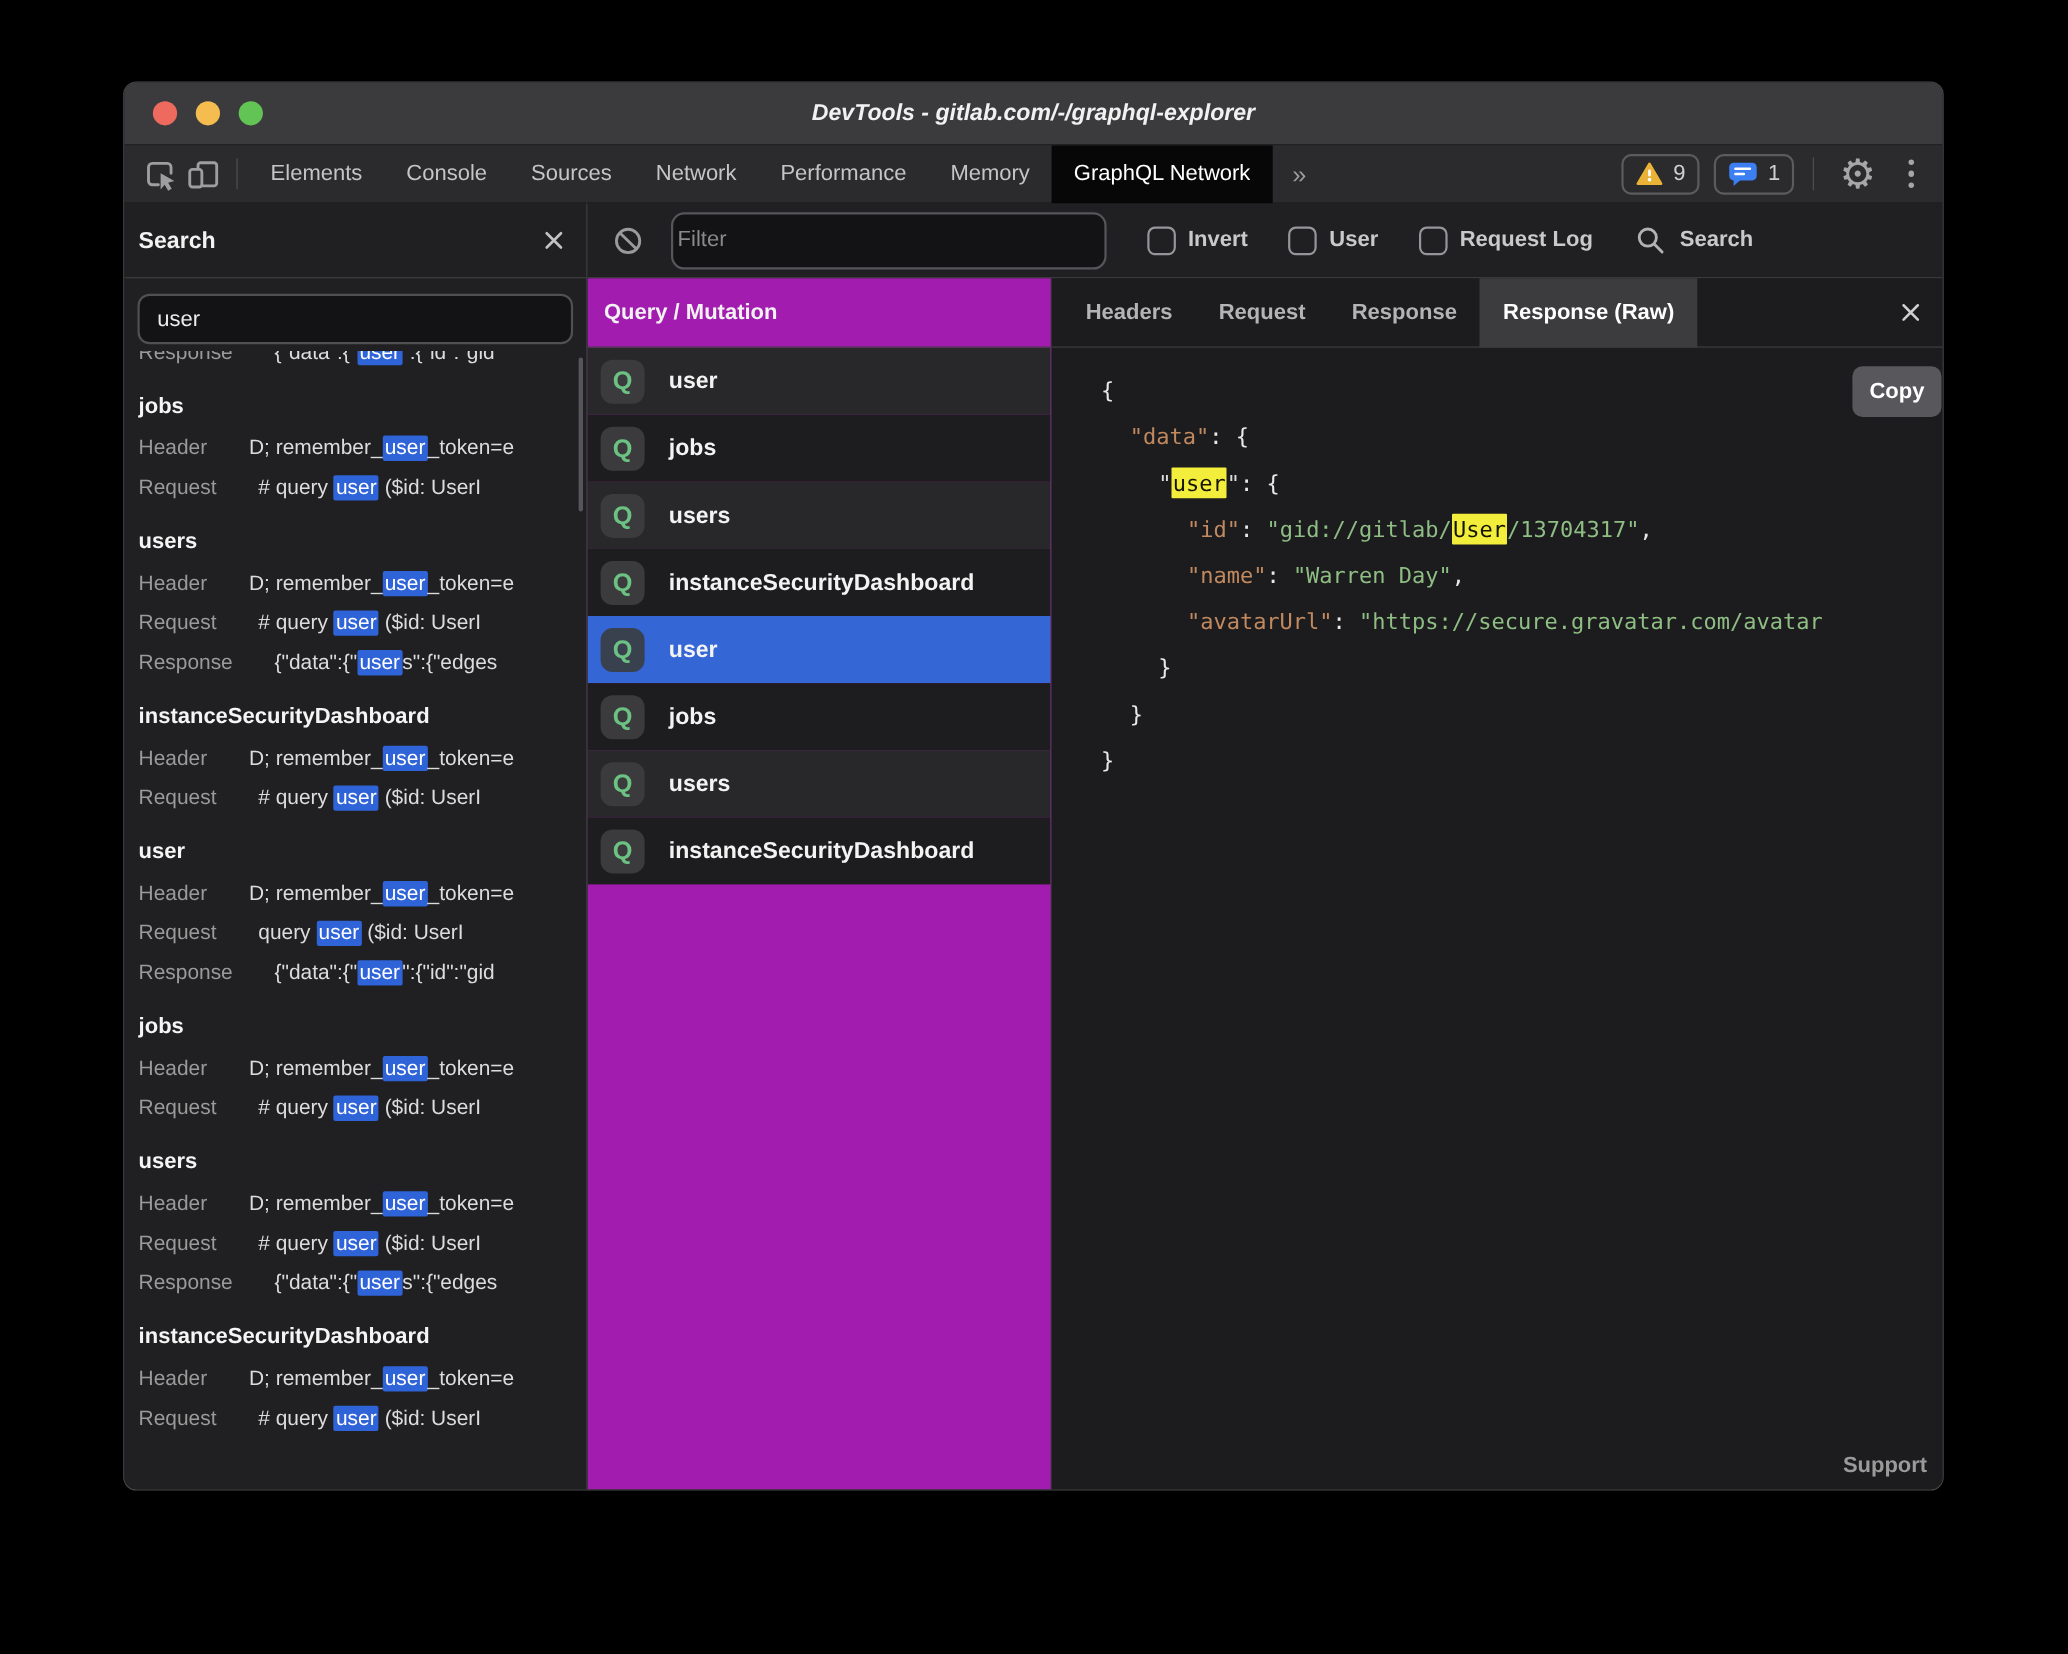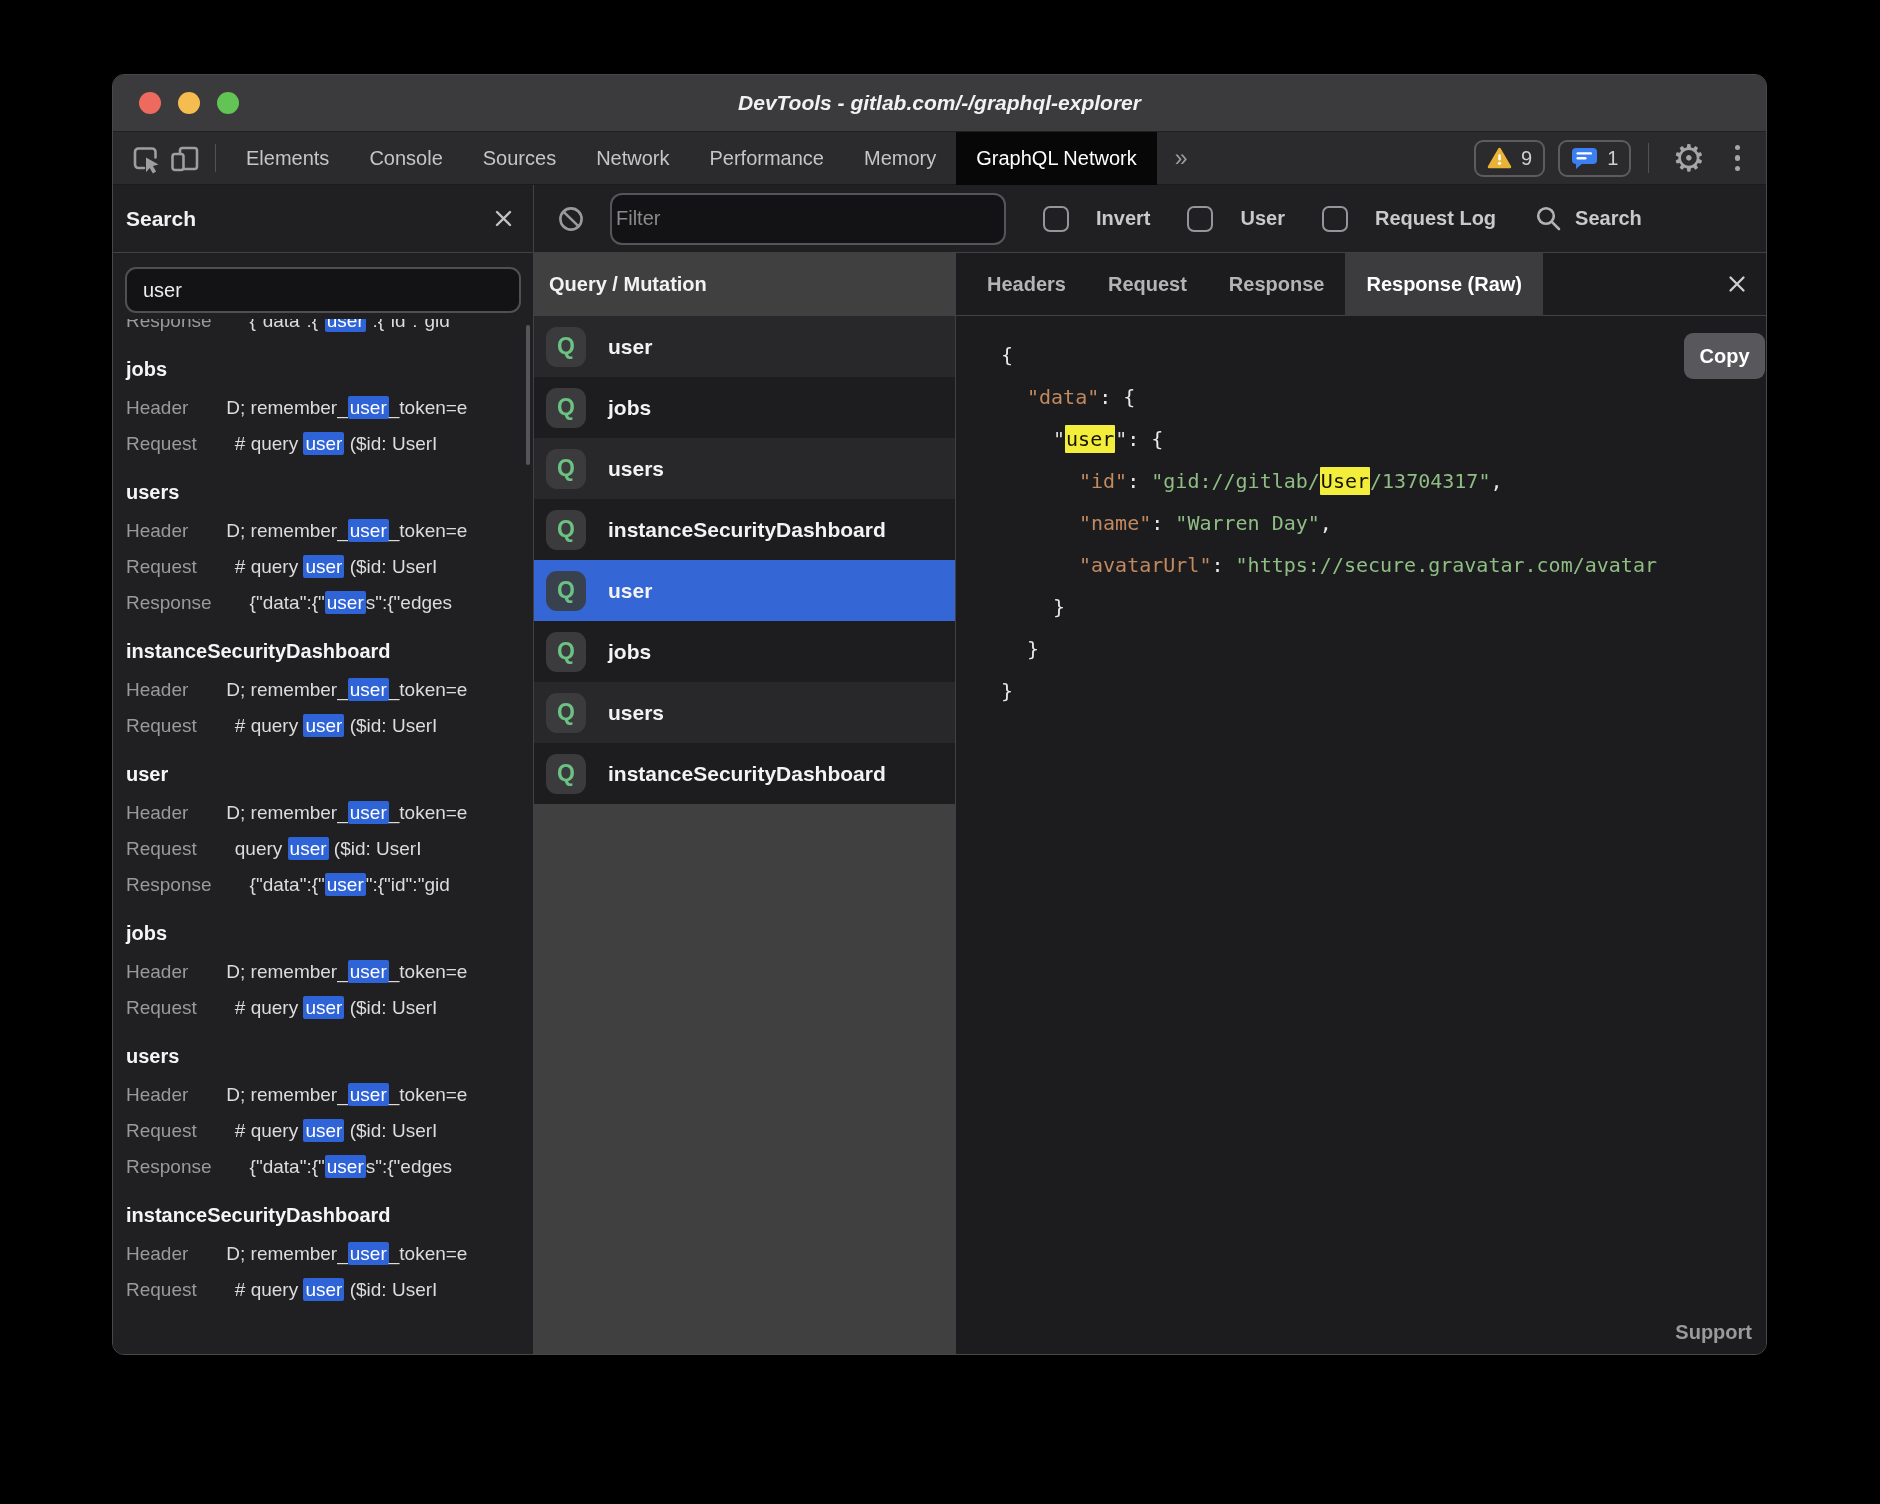--- a/index.html
+++ b/index.html
@@ -66,29 +66,29 @@
   
   .right-zone { flex:1; display:flex; flex-direction:column; min-width:0; }
   .toolbar { height:68px; flex:none; border-bottom:1px solid #414143; display:flex;
     align-items:center; padding-left:23px; background:#202022; }
   .filter-input { width:396px; height:52px; margin-left:25px; background:#131315;
     border:2px solid #56565a; border-radius:12px; font-size:20px; color:#e8e8e8;
     padding:0 4px; outline:none; font-family:inherit; }
   .filter-input::placeholder { color:#8a8a8c; }
   .cb-group { display:flex; align-items:center; margin-left:37px; }
   .cb { width:26px; height:26px; border:2.5px solid #96969a; border-radius:7px; background:transparent; flex:none; }
-  .cb-label { font-size:20px; font-weight:600; color:#c9c9cb; margin-left:27px; white-space:nowrap; }
+  .cb-label { font-size:20px; font-weight:600; color:#c9c9cb; margin-left:11px; white-space:nowrap; }
   .search-lbl { display:flex; align-items:center; margin-left:38px; gap:12px; }
   .search-lbl span { font-size:20px; font-weight:600; color:#c9c9cb; }
 
   .lower { flex:1; display:flex; min-height:0; }
 
   
   .mid-panel { width:422px; flex:none; border-right:1px solid #414143; display:flex;
-    flex-direction:column; background:#404040; }
+    flex-direction:column; background:#a21caf; }
   .mid-head { height:63px; flex:none; border-bottom:1px solid #414143; display:flex;
     align-items:center; padding-left:15px; }
   .mid-head span { font-size:20px; font-weight:700; color:#f2f2f2; }
   .qrows { flex:1; min-height:0; overflow:hidden; }
   .qrow { height:61px; display:flex; align-items:center; padding-left:12px; gap:22px; }
   .qrow:nth-child(odd) { background:#28282a; }
   .qrow:nth-child(even) { background:#1d1d1f; }
   .qrow.selected { background:#3566d6; }
   .qbadge { width:40px; height:40px; border-radius:11px; background:#3b3b3d; display:flex;
     align-items:center; justify-content:center; font-weight:700; font-size:23px; color:#6cc283; flex:none; }

